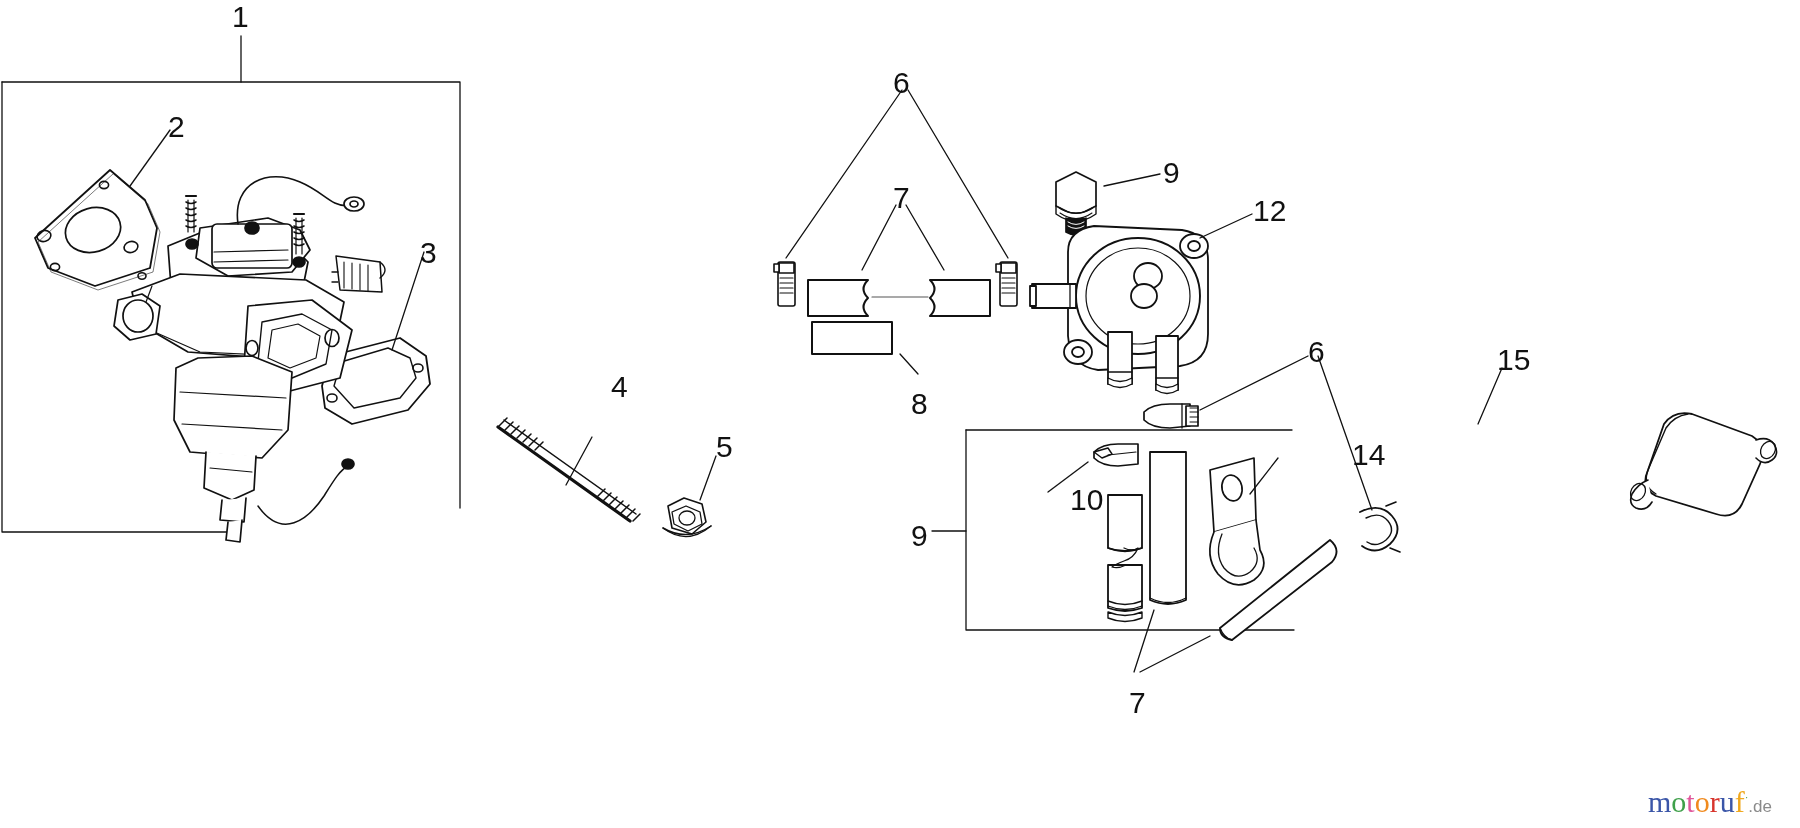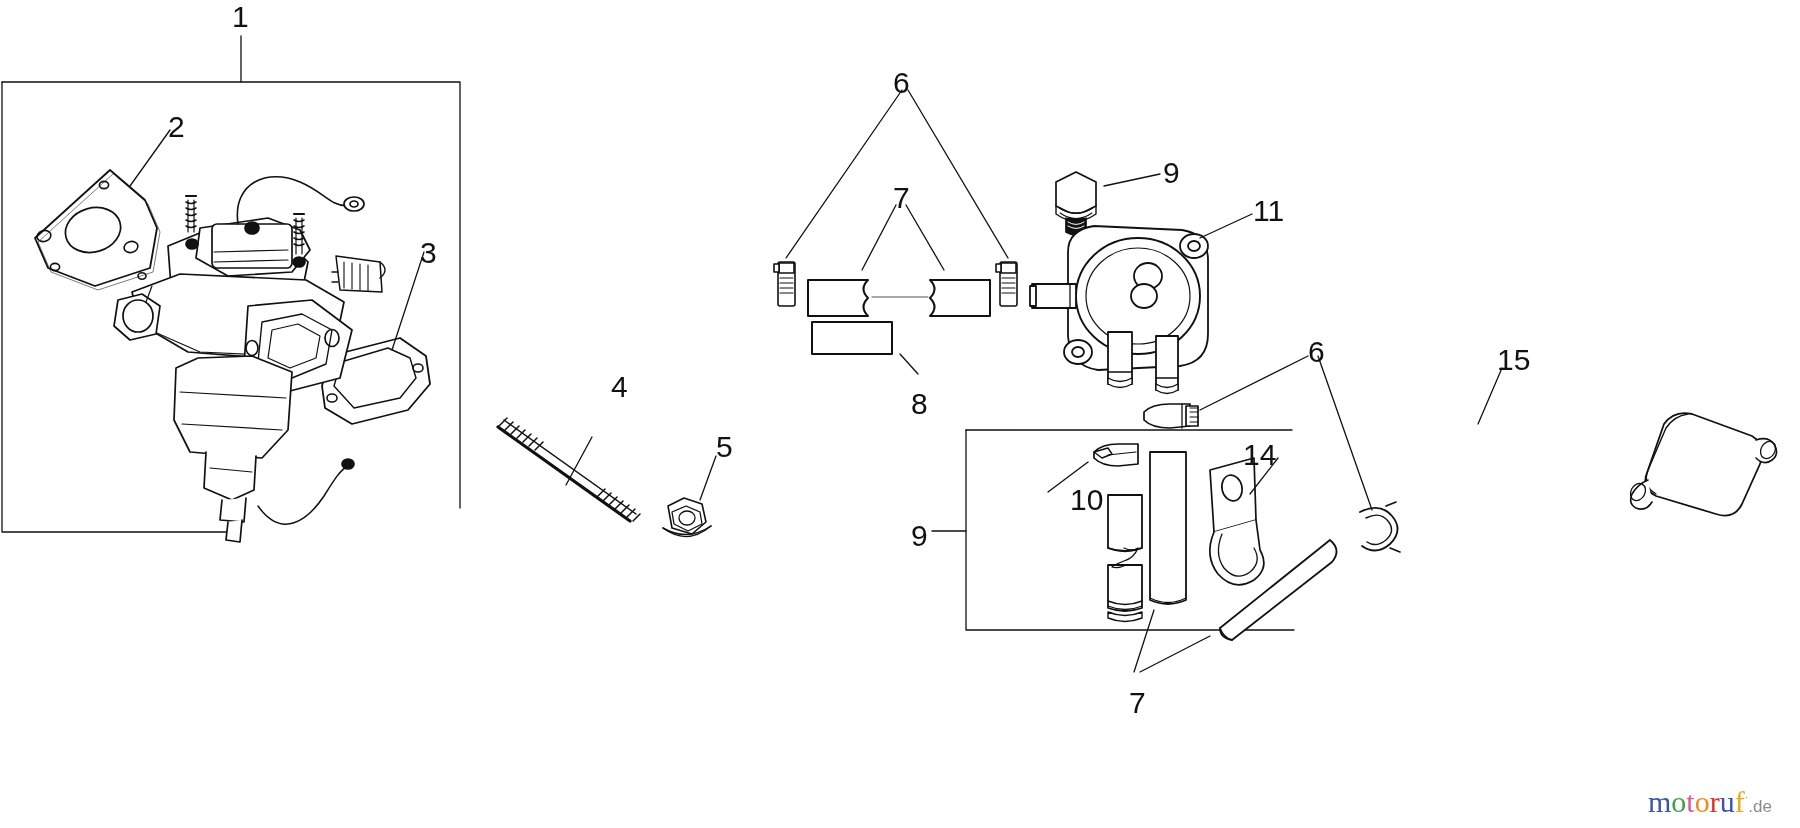--- a/index.html
+++ b/index.html
@@ -282,23 +282,23 @@
   <div class="callout" style="left:168px;top:112px;">2</div>
   <div class="callout" style="left:420px;top:238px;">3</div>
   <div class="callout" style="left:611px;top:372px;">4</div>
   <div class="callout" style="left:716px;top:432px;">5</div>
   <div class="callout" style="left:893px;top:68px;">6</div>
   <div class="callout" style="left:893px;top:183px;">7</div>
   <div class="callout" style="left:911px;top:389px;">8</div>
   <div class="callout" style="left:911px;top:521px;">9</div>
   <div class="callout" style="left:1022px;top:485px;margin-left:48px;">10</div>
   <div class="callout" style="left:1163px;top:158px;">9</div>
-  <div class="callout" style="left:1253px;top:196px;">11</div>
+  <div class="callout" style="left:1253px;top:196px;">12</div>
   <div class="callout" style="left:1497px;top:345px;">15</div>
-  <div class="callout" style="left:1243px;top:440px;">14</div>
+  <div class="callout" style="left:1352px;top:440px;">14</div>
   <div class="callout" style="left:1308px;top:337px;">6</div>
   <div class="callout" style="left:1129px;top:688px;">7</div>
 
   <div class="wm">
     <span style="color: rgb(59, 86, 168);">m</span><span style="color: rgb(63, 160, 74);">o</span><span style="color: rgb(224, 86, 155);">t</span><span style="color: rgb(240, 138, 30);">o</span><span style="color: rgb(216, 52, 44);">r</span><span style="color: rgb(59, 86, 168);">u</span><span style="color: rgb(240, 168, 30);">f</span><span class="dot" style="color: rgb(63, 160, 74);">·</span><span class="de" style="color: rgb(138, 138, 138);">.de</span>
   </div>
 
 </div>
 
 </body></html>

